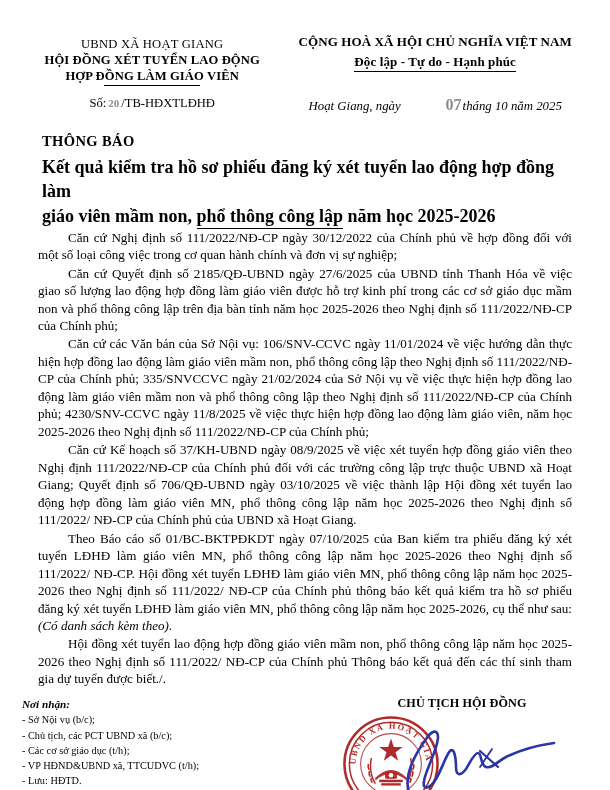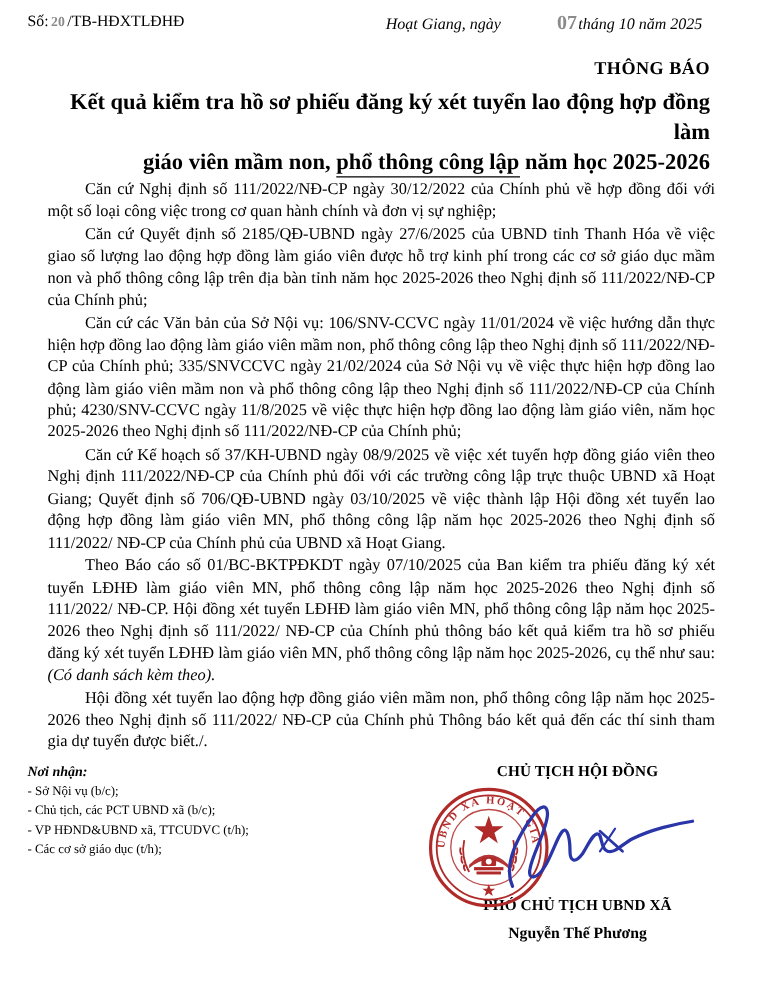--- a/index.html
+++ b/index.html
@@ -71,21 +71,21 @@
     letter-spacing: .1px;
   }
 
   .subheader {
     display: flex;
     padding: 10px 22px 0 22px;
     box-sizing: border-box;
   }
   .numero {
     width: 46%;
-    text-align: left;
+    text-align: center;
     font-size: 12.6px;
   }
   .num-value {
     color: #8b8b8b;
     font-size: 11px;
     font-weight: bold;
     padding: 0 2px;
   }
   .datecity {
     width: 54%;
@@ -97,21 +97,21 @@
     color: #8b8b8b;
     font-style: normal;
     font-weight: bold;
     font-size: 16px;
     padding: 0 1px;
     margin-left: 44px;
   }
 
   
   .title-block {
-    text-align: right;
+    text-align: left;
     margin-top: 19px;
     padding: 0 42px;
   }
   .doc-title {
     font-size: 14.5px;
     font-weight: bold;
     letter-spacing: .4px;
   }
   .doc-subtitle {
     font-size: 18px;
@@ -196,20 +196,34 @@
     font-size: 12.6px;
     font-weight: bold;
     margin-top: 7px;
   }
 </style>
 </head>
 <body>
 
 <div id="page">
 
+  <div class="header">
+    <div class="header-left">
+      <div class="org-line1">UBND XÃ HOẠT GIANG</div>
+      <div class="org-line2">HỘI ĐỒNG XÉT TUYỂN LAO ĐỘNG</div>
+      <div class="org-line3">HỢP ĐỒNG LÀM GIÁO VIÊN</div>
+      <div class="org-underline"></div>
+    </div>
+    <div class="header-right">
+      <div class="nation-line">CỘNG HOÀ XÃ HỘI CHỦ NGHĨA VIỆT NAM</div>
+      <div class="motto-wrap">
+        <span class="motto">Độc lập - Tự do - Hạnh phúc</span>
+      </div>
+    </div>
+  </div>
 
   <div class="subheader">
     <div class="numero">
       <span>Số:</span><span class="num-value">20</span><span>/TB-HĐXTLĐHĐ</span>
     </div>
     <div class="datecity">
       <span>Hoạt Giang, ngày</span><span class="date-value">07</span><span>tháng 10 năm 2025</span>
     </div>
   </div>
 
@@ -229,22 +243,23 @@
     <p class="para"><span> Theo Báo cáo số 01/BC-BKTPĐKDT ngày 07/10/2025 của Ban kiểm tra phiếu đăng ký xét tuyển LĐHĐ làm giáo viên MN, phổ thông công lập năm học 2025-2026 theo Nghị định số 111/2022/ NĐ-CP. Hội đồng xét tuyển LĐHĐ làm giáo viên MN, phổ thông công lập năm học 2025-2026 theo Nghị định số 111/2022/ NĐ-CP của Chính phủ thông báo kết quả kiểm tra hồ sơ phiếu đăng ký xét tuyển LĐHĐ làm giáo viên MN, phổ thông công lập năm học 2025-2026, cụ thể như sau: </span><span class="ital">(Có danh sách kèm theo).</span></p>
     <p class="para">Hội đồng xét tuyển lao động hợp đồng giáo viên mầm non, phổ thông công lập năm học 2025-2026 theo Nghị định số 111/2022/ NĐ-CP của Chính phủ Thông báo kết quả đến các thí sinh tham gia dự tuyển được biết./.</p>
   </div>
 
   <div class="footer">
 
     <div class="recipients">
       <div class="recip-title">Nơi nhận:</div>
       <div class="recip-item">- Sở Nội vụ (b/c);</div>
       <div class="recip-item">- Chủ tịch, các PCT UBND xã (b/c);</div>
+      <div class="recip-item">- Các cơ sở giáo dục (t/h);</div>
       <div class="recip-item">- VP HĐND&amp;UBND xã, TTCUDVC (t/h);</div>
-      <div class="recip-item">- Các cơ sở giáo dục (t/h);</div>
+      <div class="recip-item">- Lưu: HĐTD.</div>
     </div>
 
     <div class="signblock">
       <div class="sign-role">CHỦ TỊCH HỘI ĐỒNG</div>
 
       <div class="sign-area">
 
         <svg class="seal" viewBox="0 0 100 100">
           <g fill="none" stroke="#b02a2a">
             <circle cx="50" cy="50" r="47.5" stroke-width="2.6"></circle>

